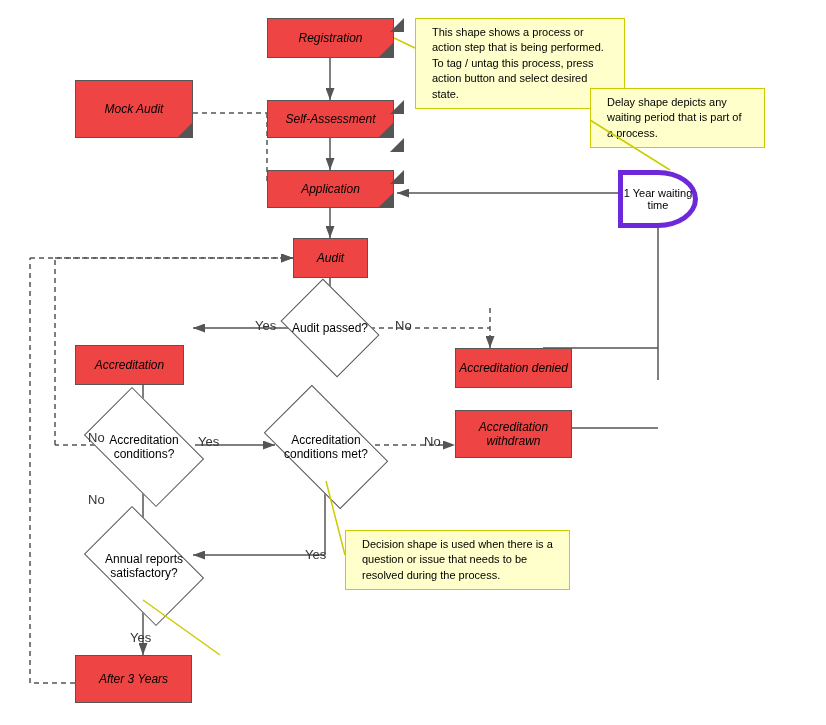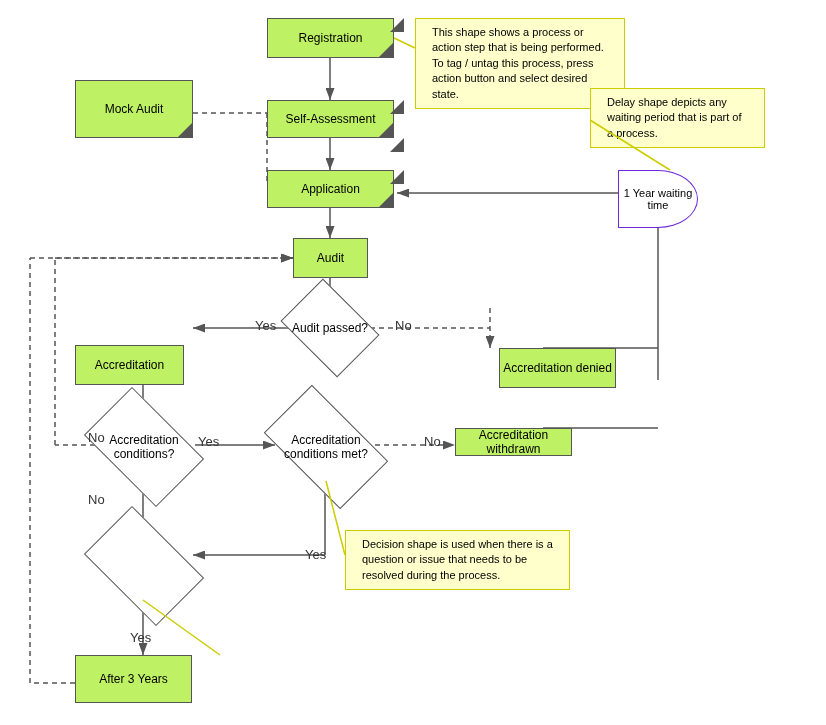--- a/index.html
+++ b/index.html
@@ -15,26 +15,27 @@
     .diagram-container {
       position: relative;
       width: 826px;
       height: 725px;
       background: #fff;
     }
     
     .box {
       position: absolute;
       border: 1px solid #555;
-      background: #bef264;
+      background: #ef4444;
       display: flex;
       align-items: center;
       justify-content: center;
       text-align: center;
       font-size: 12px;
+      font-style: italic;
     }
     .diamond {
       position: absolute;
       display: flex;
       align-items: center;
       justify-content: center;
       text-align: center;
       font-size: 11px;
     }
     .diamond-inner {
@@ -46,21 +47,21 @@
       position: absolute;
     }
     .diamond-text {
       position: relative;
       z-index: 2;
       font-size: 12px;
     }
     .delay-shape {
       position: absolute;
       background: #fff;
-      border: 1px solid #6d28d9;
+      border: 5px solid #6d28d9;
       border-radius: 0 50% 50% 0;
       display: flex;
       align-items: center;
       justify-content: center;
       text-align: center;
       font-size: 11px;
     }
     
     .tooltip-box {
       position: absolute;
@@ -171,36 +172,37 @@
 
   <div class="box" style="left:293px; top:238px; width:75px; height:40px;">Audit</div>
 
   <div class="diamond" style="left:290px; top:298px; width:80px; height:60px;">
     <div class="diamond-inner"></div>
     <span class="diamond-text">Audit passed?</span>
   </div>
 
   <div class="box" style="left:75px; top:345px; width:109px; height:40px;">Accreditation</div>
 
-  <div class="box" style="left:455px; top:348px; width:117px; height:40px;margin-left:44px;">Accreditation denied</div>
+  <div class="box" style="left:455px; top:348px; width:117px; height:40px;">Accreditation denied</div>
 
   <div class="diamond" style="left:93px; top:413px; width:102px; height:68px;">
     <div class="diamond-inner"></div>
     <span class="diamond-text">Accreditation conditions?</span>
   </div>
 
   <div class="diamond" style="left:272px; top:413px; width:108px; height:68px;">
     <div class="diamond-inner"></div>
     <span class="diamond-text">Accreditation conditions met?</span>
   </div>
 
-  <div class="box" style="left:455px; top:428px; width:117px; height:28px;">Accreditation withdrawn</div>
+  <div class="box" style="left:455px; top:410px; width:117px; height:48px;">Accreditation withdrawn</div>
 
   <div class="diamond" style="left:93px; top:532px; width:102px; height:68px;">
     <div class="diamond-inner"></div>
+    <span class="diamond-text">Annual reports satisfactory?</span>
   </div>
 
   <div class="box" style="left:75px; top:655px; width:117px; height:48px;">After 3 Years</div>
 
   <div class="delay-shape" style="left:618px; top:170px; width:80px; height:58px;">1 Year waiting time</div>
 
   <div class="label-text" style="left:255px; top:318px;">Yes</div>
 
   <div class="label-text" style="left:395px; top:318px;">No</div>
 

